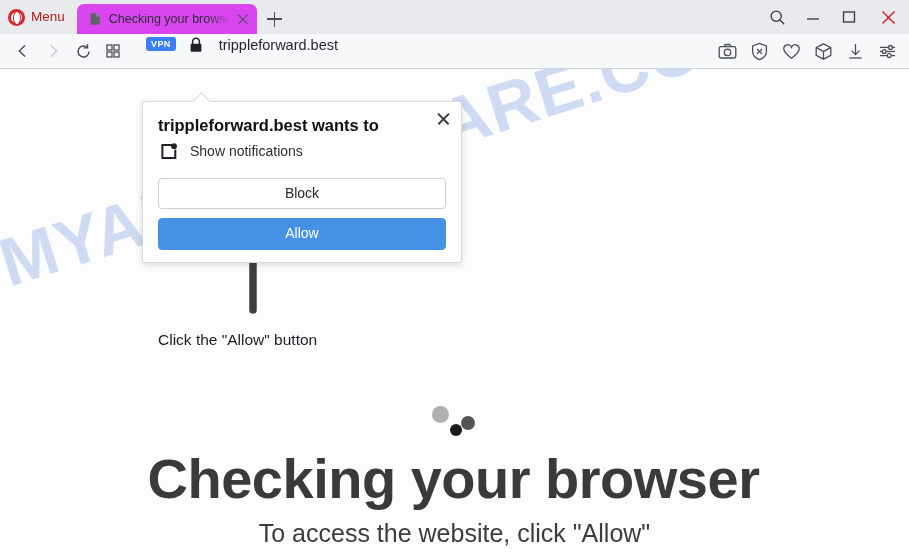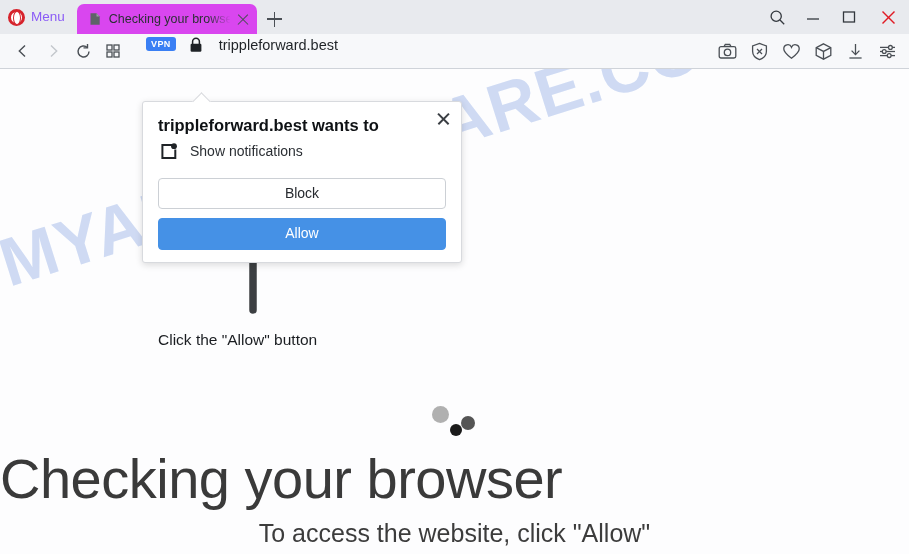--- a/index.html
+++ b/index.html
@@ -42,21 +42,21 @@
   .opera-logo::after {
     content: "";
     position: absolute;
     left: 2.2px; top: -0.6px;
     width: 6px; height: 12.5px;
     background: #ffffff;
     border-radius: 50%;
     border: 1.6px solid #d6232c;
   }
   .menu-label {
-    font-size: 13.5px; color: #8b5cf6; line-height: 1;
+    font-size: 13.5px; color: #b91c1c; line-height: 1;
     padding-bottom: 1px;
   }
 
   .tab {
     position: relative;
     width: 180px; height: 30px;
     background: #d946ef;
     border-radius: 7px 7px 0 0;
     display: flex; align-items: center;
     padding: 0 6px 0 11px;
@@ -200,22 +200,23 @@
     width: 60px; height: 40px;
   }
   .dot { position: absolute; border-radius: 50%; }
   .dot-1 { left: 7px;  top: 5px;  width: 17px; height: 17px; background: #b0b0b0; }
   .dot-2 { left: 25px; top: 23px; width: 12px; height: 12px; background: #1b1b1b; }
   .dot-3 { left: 36px; top: 15px; width: 14px; height: 14px; background: #555555; }
 
   .headline {
     position: absolute;
     left: 0; right: 2px; top: 377px;
+    text-align: center;
     font-size: 56px;
-    font-weight: normal;
+    font-weight: bold;
     color: #3a3a3a;
     letter-spacing: -0.5px;
   }
   .subline {
     position: absolute;
     left: 0; right: 0; top: 450px;
     text-align: center;
     font-size: 25px;
     color: #3c3c3c;
   }

